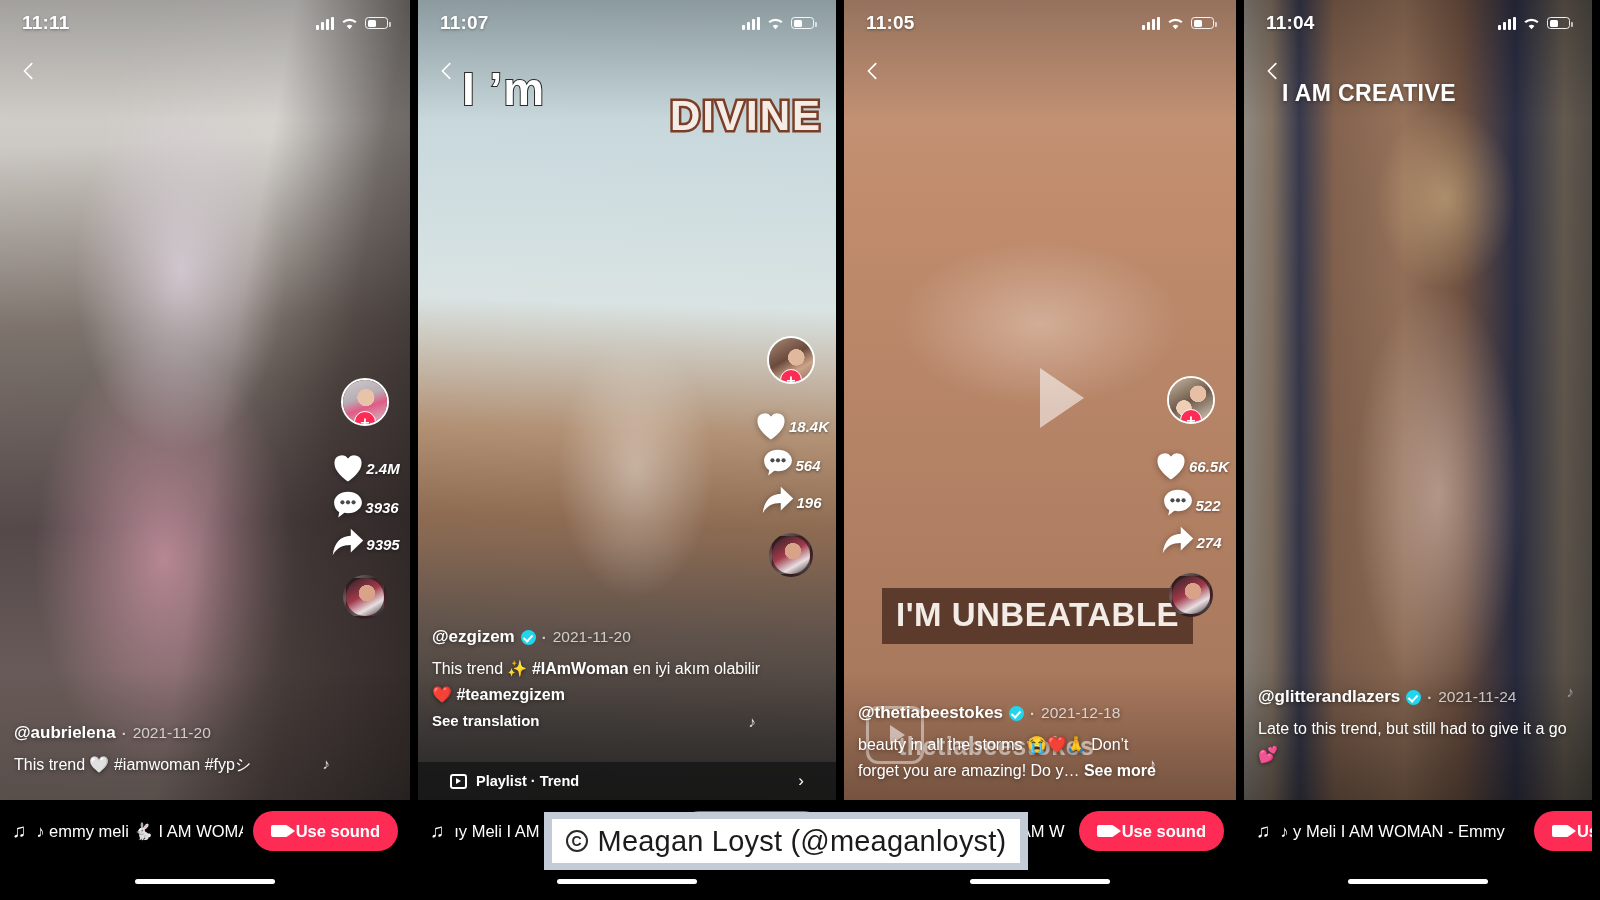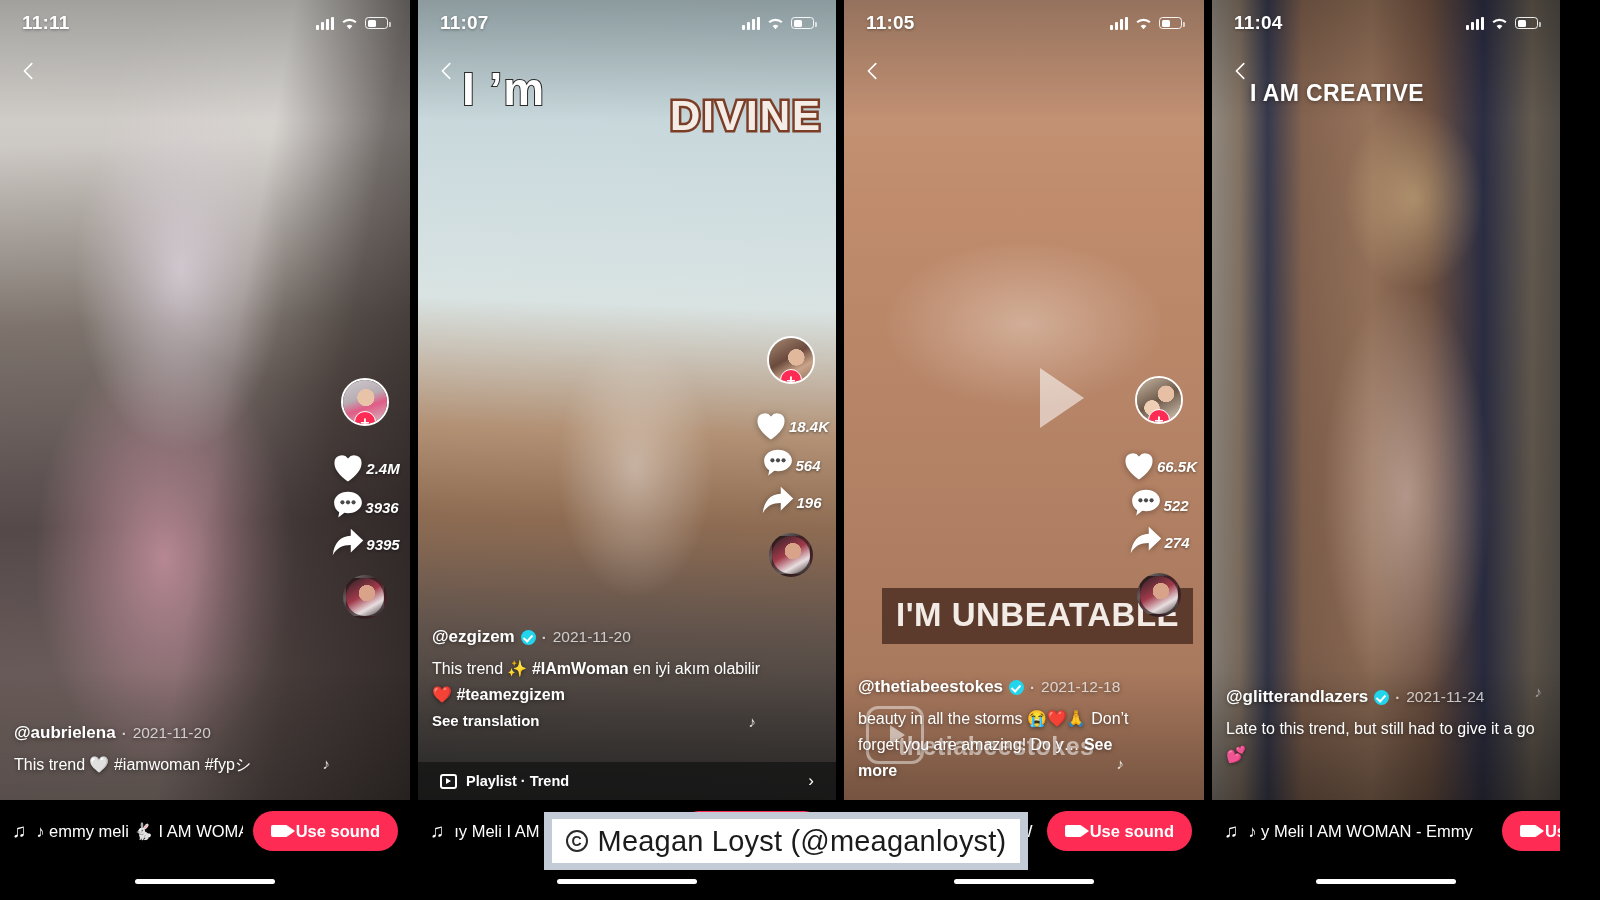--- a/index.html
+++ b/index.html
@@ -7,21 +7,21 @@
     width: 1600px; height: 900px;
     background: #000; overflow: hidden;
     font-family: "Liberation Sans", sans-serif;
   }
   .stage { position: relative; width: 1600px; height: 900px; display: flex; background:#000; }
 
   .panel { position: relative; height: 900px; overflow: hidden; background:#111; flex: 0 0 auto; }
   .p1 { width: 410px; }
   .gap { width: 8px; background:#000; flex:0 0 auto; height:900px; }
   .p2 { width: 418px; }
-  .p3 { width: 360px; }
+  .p3 { width: 392px; }
   .p4 { width: 348px; }
 
   
   .video { position:absolute; inset:0; overflow:hidden; }
 
   .bg1 {
     background:
       radial-gradient(ellipse 150px 260px at 44% 30%, rgba(215,205,215,.85), rgba(150,140,150,0) 70%),
       radial-gradient(ellipse 180px 300px at 40% 62%, rgba(205,150,165,.80), rgba(205,150,165,0) 72%),
       linear-gradient(178deg,#d8d6d2 0%, #cdc9c4 16%, #7d736c 36%, #55494a 58%, #6d5f5c 78%, #8d8079 100%);
@@ -181,21 +181,21 @@
   .desc { font-size:16px; line-height:1.62; text-shadow:0 1px 4px rgba(0,0,0,.5);
     word-wrap:break-word; }
   .desc .tag { font-weight:700; }
   .seemore { font-weight:700; }
   .seetrans { font-size:15px; font-weight:700; margin-top:4px; display:inline-block;
     text-shadow:0 1px 4px rgba(0,0,0,.5); }
 
   
   .playlist { position:absolute; left:0; right:0; z-index:25;
     background:rgba(22,22,22,.82); height:38px; display:flex; align-items:center;
-    padding:0 22px; color:#fff; font-size:14.5px; font-weight:700; }
+    padding:0 32px; color:#fff; font-size:14.5px; font-weight:700; }
   .playlist .pl-icon { width:17px; height:15px; border:2px solid #fff; border-radius:3px;
     margin-right:9px; position:relative; }
   .playlist .pl-icon::after{ content:""; position:absolute; left:3.5px; top:2.5px;
     border-left:5px solid #fff; border-top:3.5px solid transparent; border-bottom:3.5px solid transparent; }
   .playlist .chev { margin-left:auto; font-size:17px; font-weight:400; }
 
   
   .soundbar { position:absolute; left:0; right:0; bottom:0; height:100px; background:#000;
     z-index:28; }
   .sb-row { display:flex; align-items:center; height:62px; padding:0 12px; gap:10px; }

